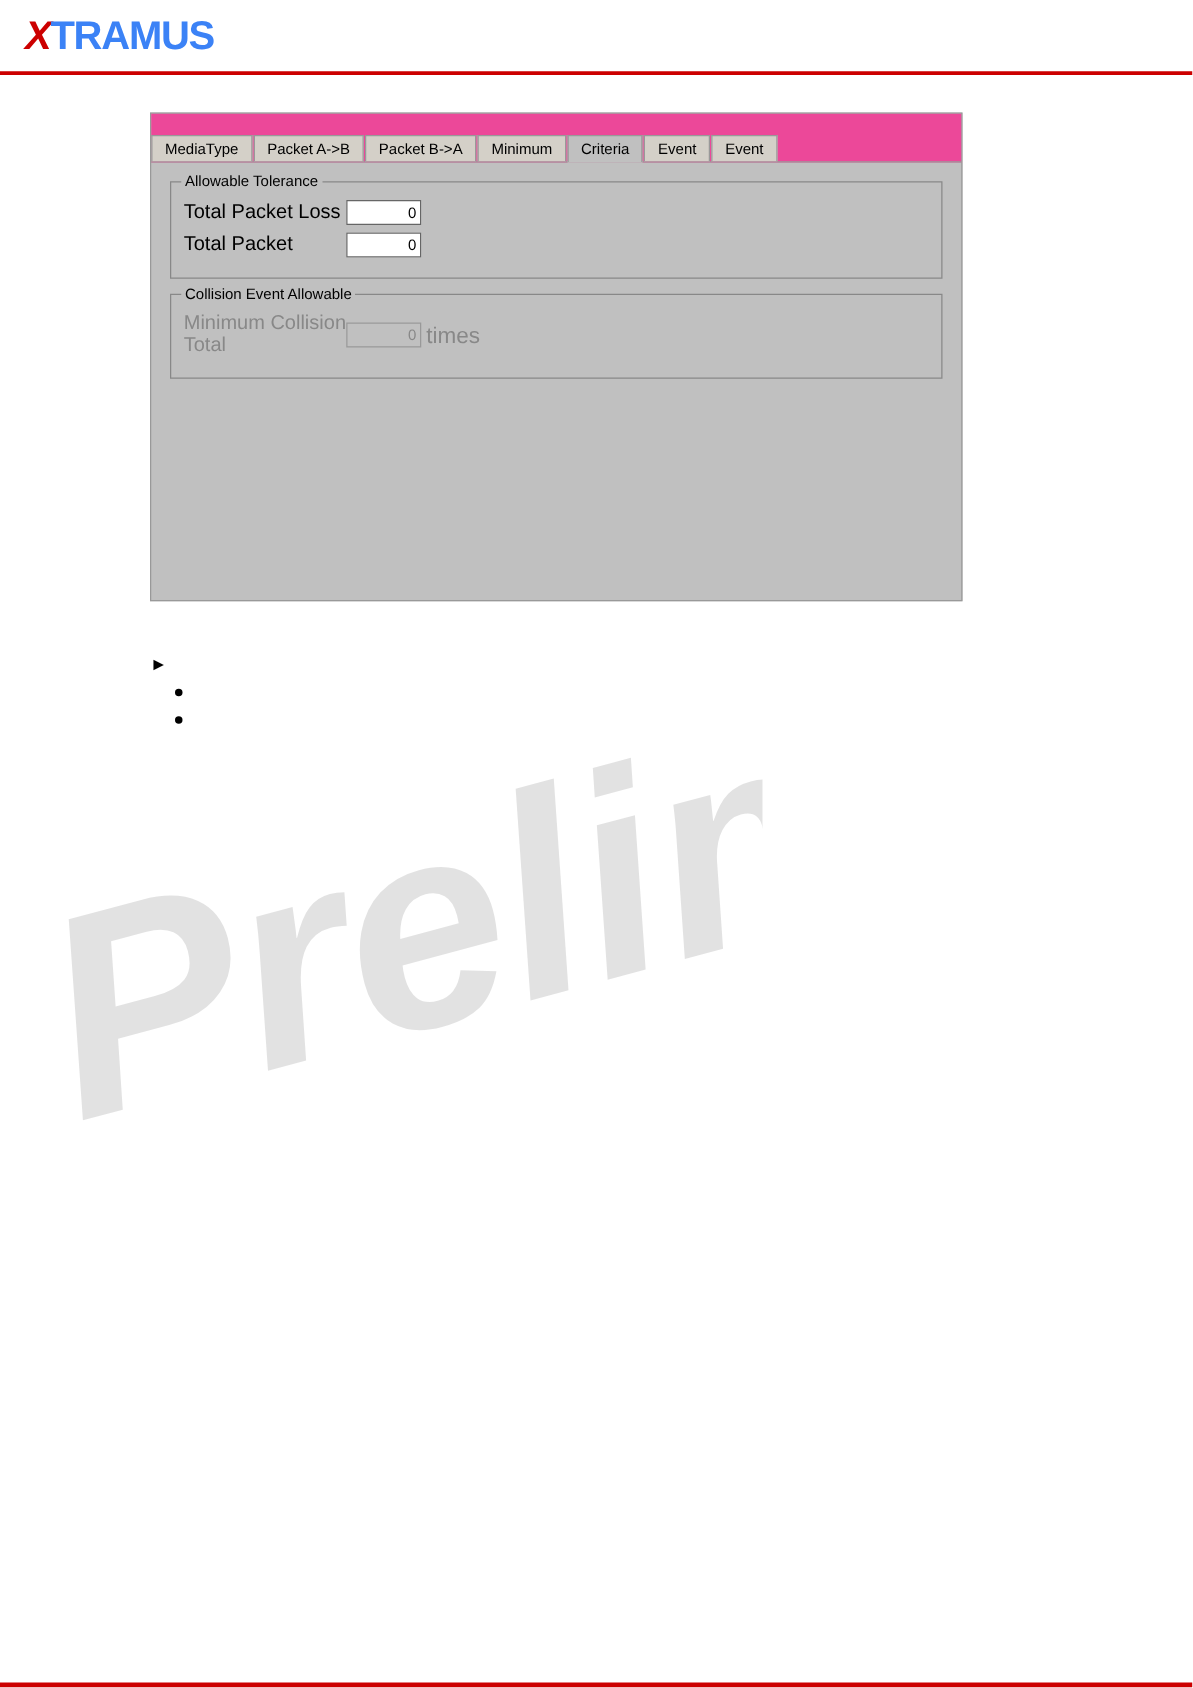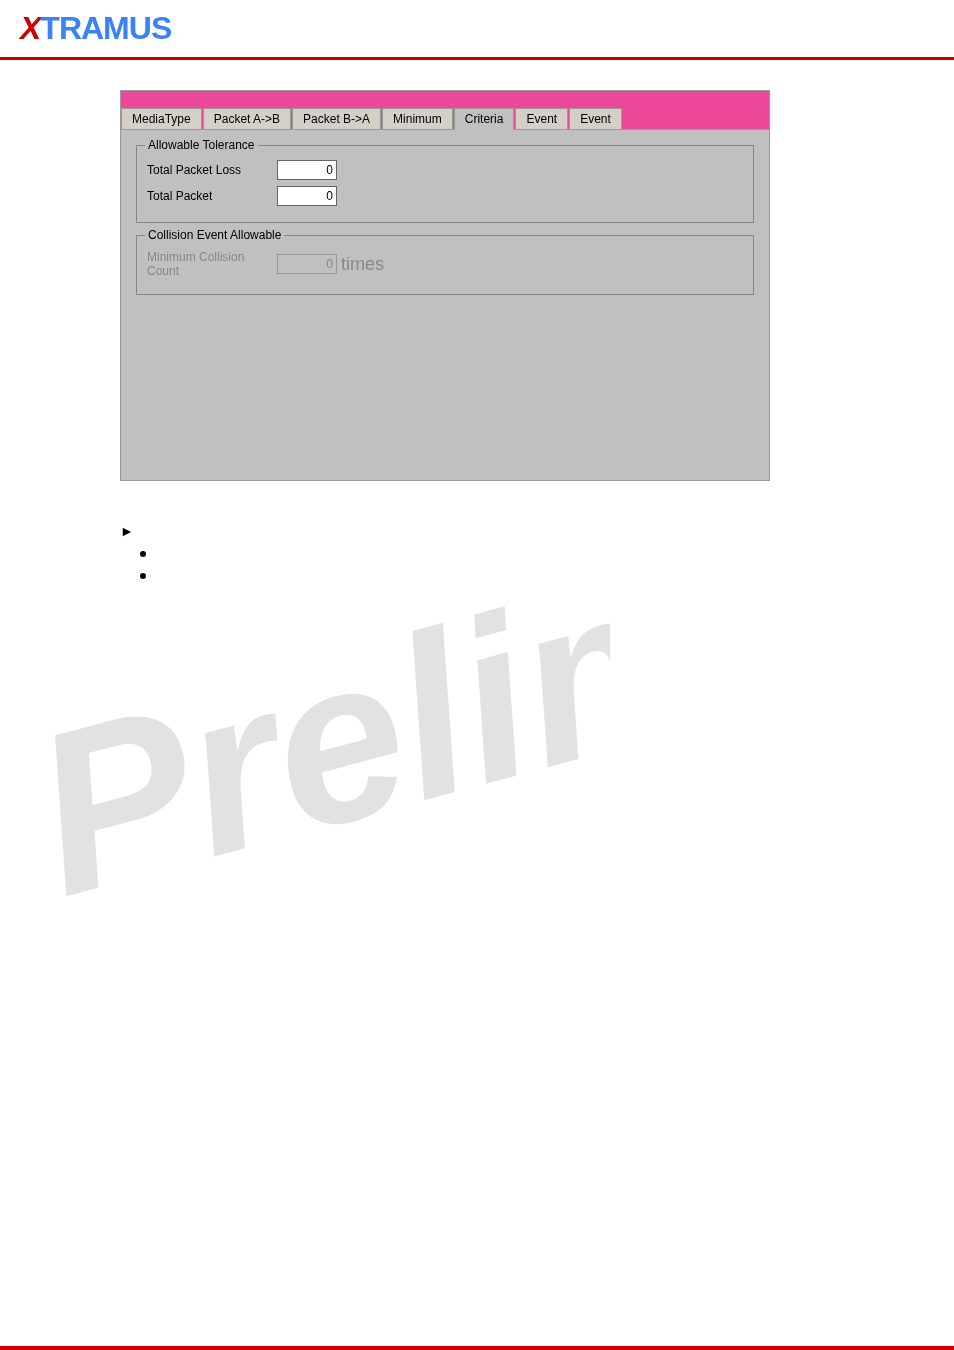--- a/index.html
+++ b/index.html
@@ -108,21 +108,21 @@
     }
 
     .field-row {
       display: flex;
       align-items: center;
       margin-bottom: 6px;
       margin-top: 6px;
     }
 
     .field-label {
-      font-size: 12px;
+      font-size: 16px;
       width: 130px;
       color: #000;
     }
 
     .field-label.disabled {
       color: #888;
     }
 
     .field-input {
       width: 60px;
@@ -259,21 +259,21 @@
         <div class="field-row">
           <span class="field-label">Total Packet</span>
           <input class="field-input" type="text" value="0" style="">
         </div>
       </div>
 
       <div class="group-box">
         <span class="group-label">Collision Event Allowable</span>
 
         <div class="field-row">
-          <span class="field-label disabled">Minimum Collision Count</span>
+          <span class="field-label disabled">Minimum Collision Total</span>
           <input class="field-input disabled" type="text" value="0" disabled="" style="">
           <span class="field-unit">times</span>
         </div>
       </div>
 
     </div>
   </div>
 
 </div>
 

